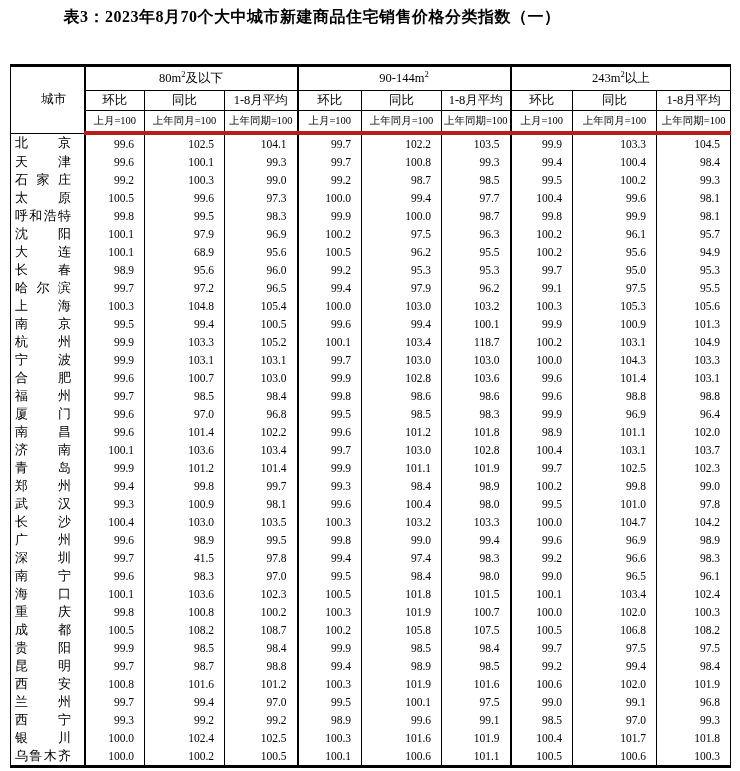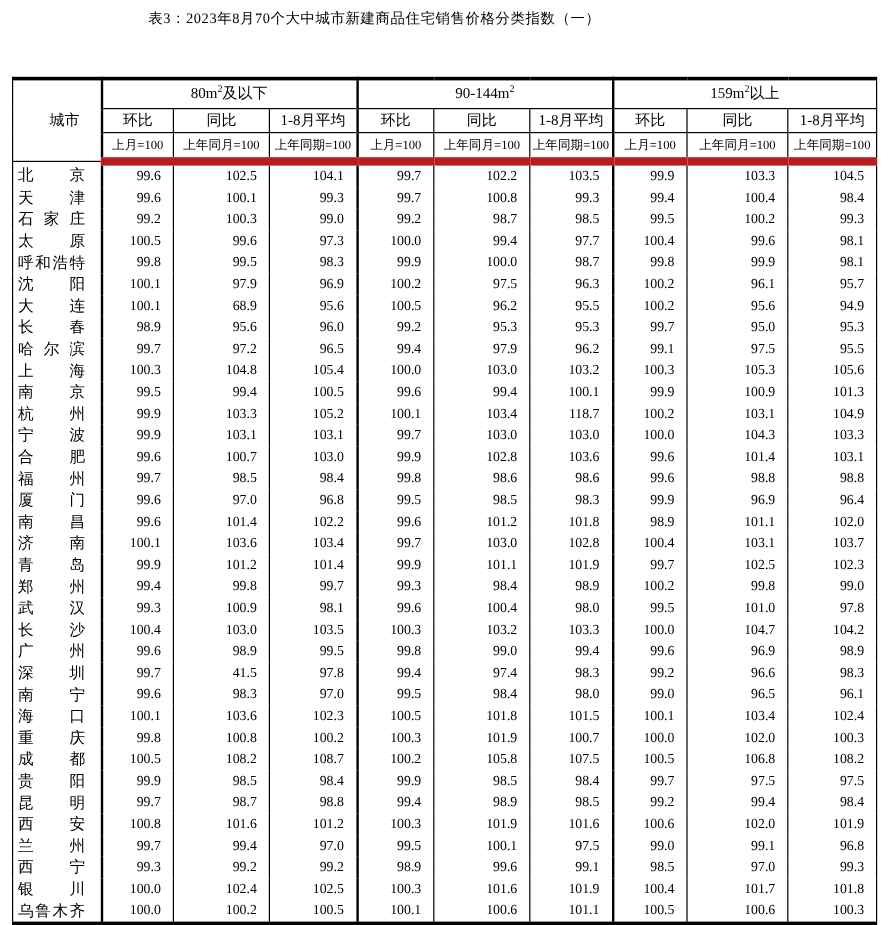--- a/index.html
+++ b/index.html
@@ -1,28 +1,28 @@
 <!DOCTYPE html>
 <html><head>
 <meta charset="utf-8">
 <style>
   html,body{margin:0;padding:0;background:#fff;}
   body{width:740px;height:771px;position:relative;color:#000;
        font-family:"Liberation Serif","DejaVu Serif",serif;}
   .title{position:absolute;top:7px;left:0;width:624px;text-align:center;
-         font-size:12px;font-weight:normal;letter-spacing:0.5px;}
+         font-size:16px;font-weight:bold;letter-spacing:0.5px;}
   table{position:absolute;left:10px;top:64px;width:720px;
         border-collapse:collapse;table-layout:fixed;
         border-top:3px solid #000;border-bottom:3px solid #000;
         border-left:1px solid #000;border-right:1px solid #000;}
   th{font-weight:normal;border:1px solid #000;text-align:center;
      padding:0;overflow:hidden;white-space:nowrap;}
   tr.r1 th{height:23px;font-size:12.5px;}
   tr.r2 th{height:19px;font-size:12.5px;font-family:Liberation Serif, serif;}
-  tr.r3 th{height:20px;font-size:10.5px;border-bottom:7px solid #b91c1c;}
+  tr.r3 th{height:20px;font-size:10.5px;border-bottom:4px solid #b91c1c;}
   sup{font-size:8.5px;line-height:0;}
   tbody td{border:none;border-left:1px solid #000;height:18px;
            font-size:11.5px;text-align:right;padding:0 10px 0 0;
            overflow:hidden;white-space:nowrap;}
   tbody td.city-cell{border-left:none;text-align:left;padding:0;}
   .gstart{border-left:2px solid #000 !important;}
   th.city-h{border-left:none;padding-left:13px;}
   .cityname{width:56px;margin-left:4px;font-size:13px;
             text-align:justify;text-align-last:justify;line-height:18px;}
 </style>
@@ -42,21 +42,21 @@
       <col style="width:69px">
     <col style="width:62px">
       <col style="width:84px">
       <col style="width:74px">
   </colgroup>
   <thead>
     <tr class="r1">
       <th rowspan="3" class="city-h">城市</th>
       <th colspan="3" class="gstart"><span>80m</span><sup>2</sup><span>及以下</span></th>
       <th colspan="3" class="gstart"><span>90-144m</span><sup>2</sup><span></span></th>
-      <th colspan="3" class="gstart"><span>159m</span><sup>2</sup><span>以上</span></th>
+      <th colspan="3" class="gstart"><span>243m</span><sup>2</sup><span>以上</span></th>
     </tr>
     <tr class="r2">
       <th class="gstart">环比</th>
       <th>同比</th>
       <th>1-8月平均</th>
       <th class="gstart">环比</th>
       <th>同比</th>
       <th>1-8月平均</th>
       <th class="gstart">环比</th>
       <th>同比</th>

